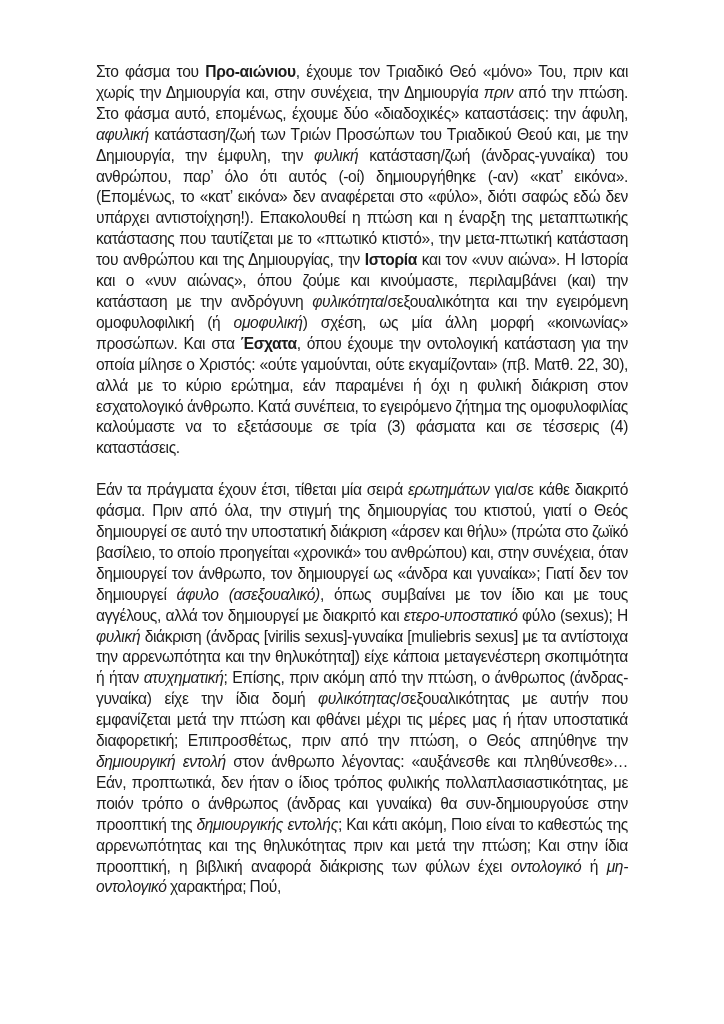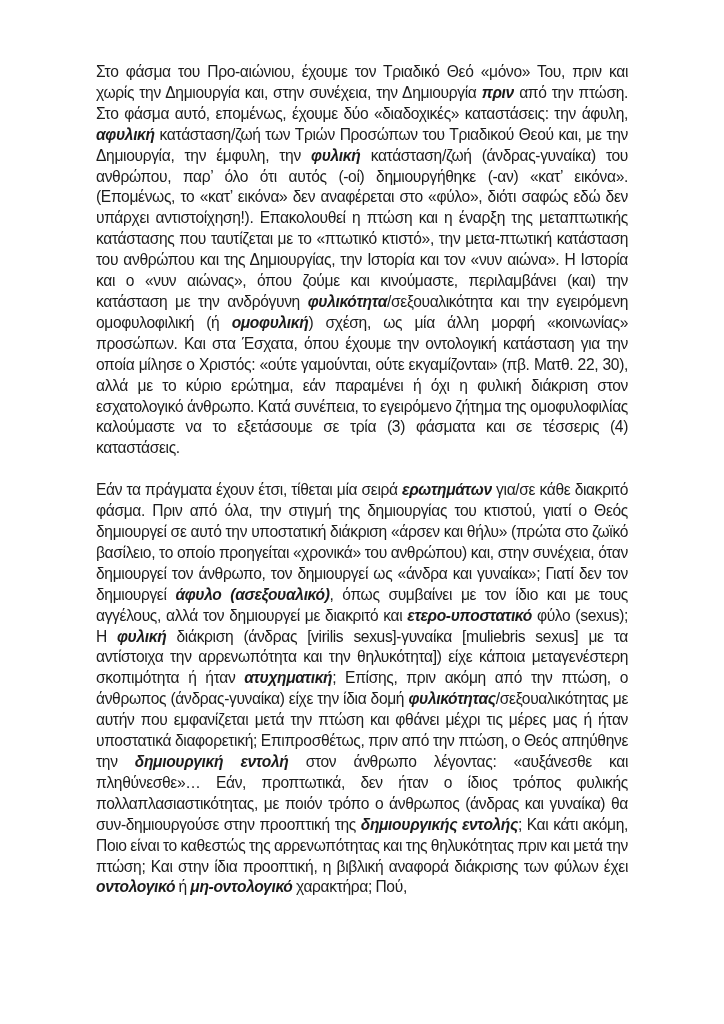--- a/index.html
+++ b/index.html
@@ -14,22 +14,22 @@
     line-height: 20.9px;
     color: #1c1c1c;
     letter-spacing: -0.35px;
     word-spacing: -0.5px;
   }
   .para {
     margin: 0 0 21px 0;
     text-align: justify;
     text-justify: inter-word;
   }
-  .para b { font-weight: normal; }
-  .para i { font-style: italic; font-weight: bold; }
+  .para b { font-weight: bold; }
+  .para i { font-style: italic; }
 </style>
 </head>
 <body>
 
 <div class="page">
   <p class="para"><span>Στο φάσμα του </span><b>Προ-αιώνιου</b><span>, έχουμε τον Τριαδικό Θεό «μόνο» Του, πριν και χωρίς την Δημιουργία και, στην συνέχεια, την Δημιουργία </span><i>πριν</i><span> από την πτώση. Στο φάσμα αυτό, επομένως, έχουμε δύο «διαδοχικές» καταστάσεις: την άφυλη, </span><i>αφυλική</i><span> κατάσταση/ζωή των Τριών Προσώπων του Τριαδικού Θεού και, με την Δημιουργία, την έμφυλη, την </span><i>φυλική</i><span> κατάσταση/ζωή (άνδρας-γυναίκα) του ανθρώπου, παρ’ όλο ότι αυτός (-οί) δημιουργήθηκε (-αν) «κατ’ εικόνα». (Επομένως, το «κατ’ εικόνα» δεν αναφέρεται στο «φύλο», διότι σαφώς εδώ δεν υπάρχει αντιστοίχηση!). Επακολουθεί η πτώση και η έναρξη της μεταπτωτικής κατάστασης που ταυτίζεται με το «πτωτικό κτιστό», την μετα-πτωτική κατάσταση του ανθρώπου και της Δημιουργίας, την </span><b>Ιστορία</b><span> και τον «νυν αιώνα». Η Ιστορία και ο «νυν αιώνας», όπου ζούμε και κινούμαστε, περιλαμβάνει (και) την κατάσταση με την ανδρόγυνη </span><i>φυλικότητα</i><span>/σεξουαλικότητα και την εγειρόμενη ομοφυλοφιλική (ή </span><i>ομοφυλική</i><span>) σχέση, ως μία άλλη μορφή «κοινωνίας» προσώπων. Και στα </span><b>Έσχατα</b><span>, όπου έχουμε την οντολογική κατάσταση για την οποία μίλησε ο Χριστός: «ούτε γαμούνται, ούτε εκγαμίζονται» (πβ. Ματθ. 22, 30), αλλά με το κύριο ερώτημα, εάν παραμένει ή όχι η φυλική διάκριση στον εσχατολογικό άνθρωπο. Κατά συνέπεια, το εγειρόμενο ζήτημα της ομοφυλοφιλίας καλούμαστε να το εξετάσουμε σε τρία (3) φάσματα και σε τέσσερις (4) καταστάσεις.</span></p>
   <p class="para"><span>Εάν τα πράγματα έχουν έτσι, τίθεται μία σειρά </span><i>ερωτημάτων</i><span> για/σε κάθε διακριτό φάσμα. Πριν από όλα, την στιγμή της δημιουργίας του κτιστού, γιατί ο Θεός δημιουργεί σε αυτό την υποστατική διάκριση «άρσεν και θήλυ» (πρώτα στο ζωϊκό βασίλειο, το οποίο προηγείται «χρονικά» του ανθρώπου) και, στην συνέχεια, όταν δημιουργεί τον άνθρωπο, τον δημιουργεί ως «άνδρα και γυναίκα»; Γιατί δεν τον δημιουργεί </span><i>άφυλο (ασεξουαλικό)</i><span>, όπως συμβαίνει με τον ίδιο και με τους αγγέλους, αλλά τον δημιουργεί με διακριτό και </span><i>ετερο-υποστατικό</i><span> φύλο  (sexus); Η </span><i>φυλική</i><span> διάκριση (άνδρας [virilis sexus]-γυναίκα [muliebris sexus] με τα αντίστοιχα την αρρενωπότητα και την θηλυκότητα]) είχε κάποια μεταγενέστερη σκοπιμότητα ή ήταν </span><i>ατυχηματική</i><span>; Επίσης, πριν ακόμη από την πτώση, ο άνθρωπος (άνδρας-γυναίκα) είχε την ίδια δομή </span><i>φυλικότητας</i><span>/σεξουαλικότητας με αυτήν που εμφανίζεται μετά την πτώση και φθάνει μέχρι τις μέρες μας ή ήταν υποστατικά διαφορετική; Επιπροσθέτως, πριν από την πτώση, ο Θεός απηύθηνε την </span><i>δημιουργική εντολή</i><span> στον άνθρωπο λέγοντας: «αυξάνεσθε και πληθύνεσθε»… Εάν, προπτωτικά, δεν ήταν ο ίδιος τρόπος φυλικής πολλαπλασιαστικότητας, με ποιόν τρόπο ο άνθρωπος (άνδρας και γυναίκα) θα συν-δημιουργούσε στην προοπτική της </span><i>δημιουργικής εντολής</i><span>; Και κάτι ακόμη, Ποιο είναι το καθεστώς της αρρενωπότητας και της θηλυκότητας πριν και μετά την πτώση; Και στην ίδια προοπτική, η βιβλική αναφορά διάκρισης των φύλων έχει </span><i>οντολογικό</i><span> ή </span><i>μη-οντολογικό</i><span> χαρακτήρα; Πού,</span></p>
 </div>
 
 </body></html>

